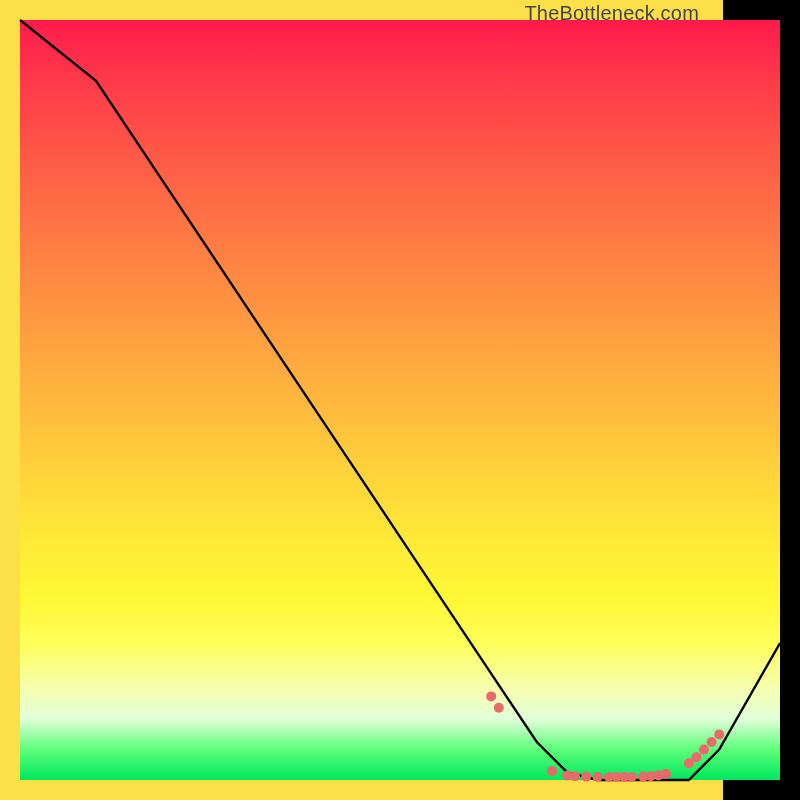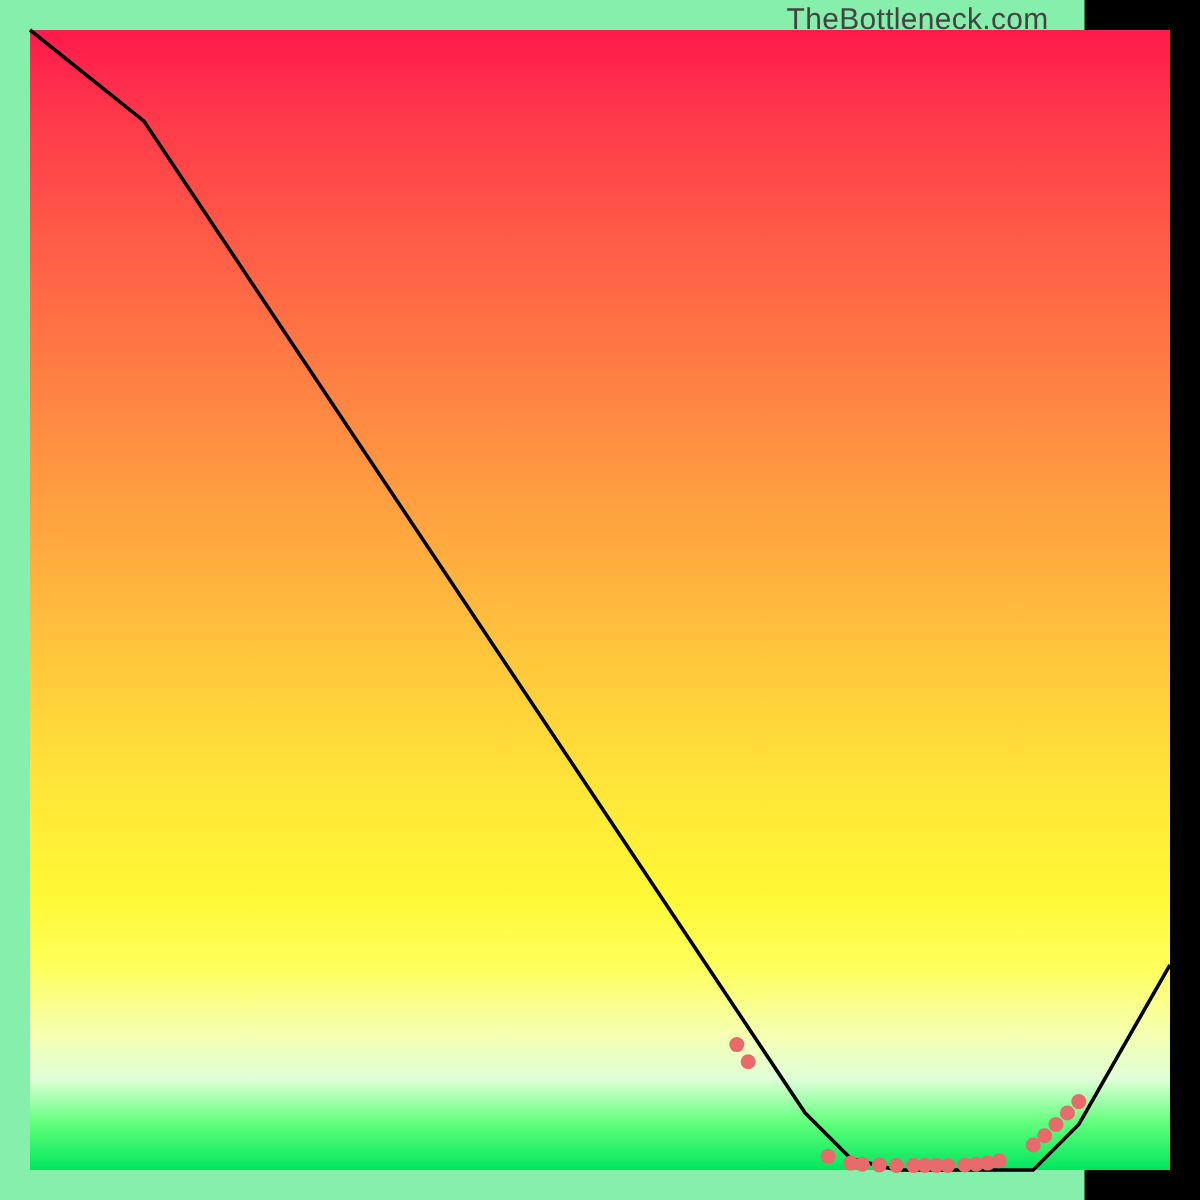--- a/index.html
+++ b/index.html
@@ -10,21 +10,21 @@
     background: #000;
     overflow: hidden;
     font-family: Arial, Helvetica, sans-serif;
   }
   .frame {
     position: absolute;
     left: 0;
     top: 0;
     width: 723px;
     height: 800px;
-    background: #86efac;
+    background: #fde047;
   }
   .plot {
     position: absolute;
     left: 20px;
     top: 20px;
     width: 760px;
     height: 760px;
     background: linear-gradient(
       to bottom,
       #ff1a4d 0%,

